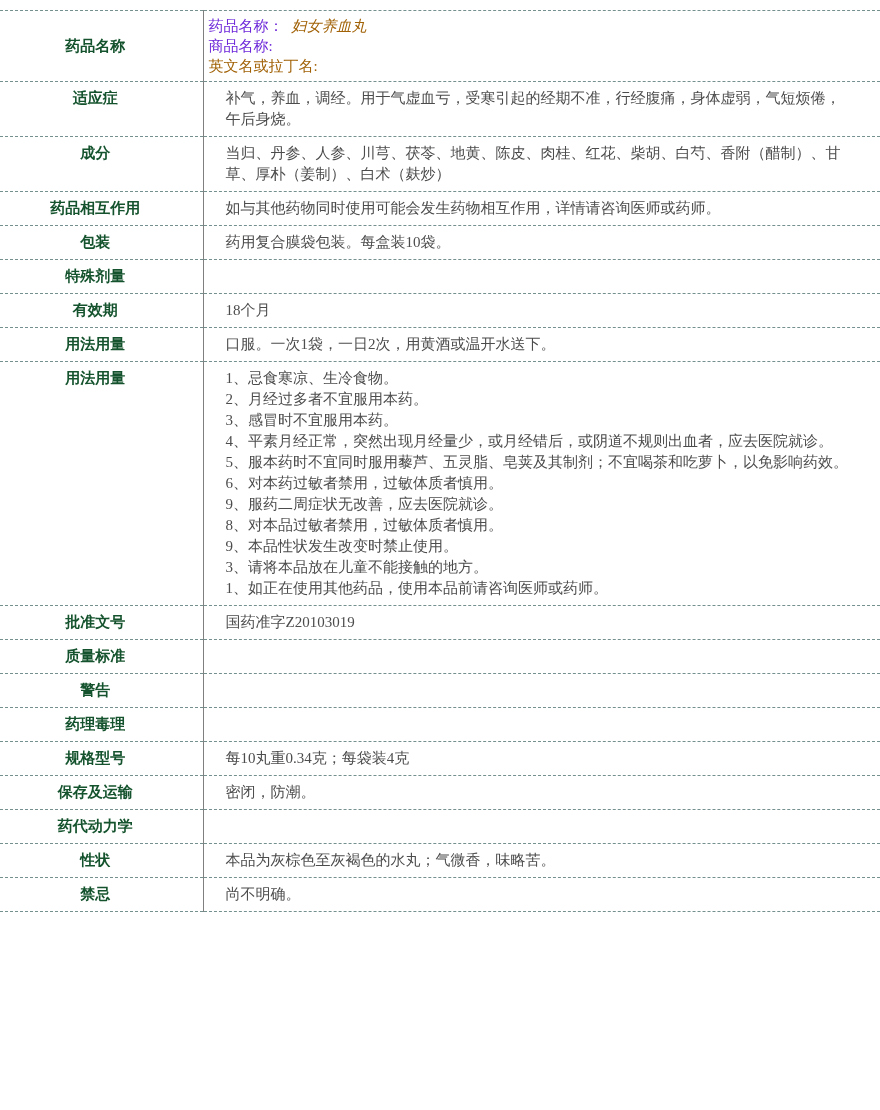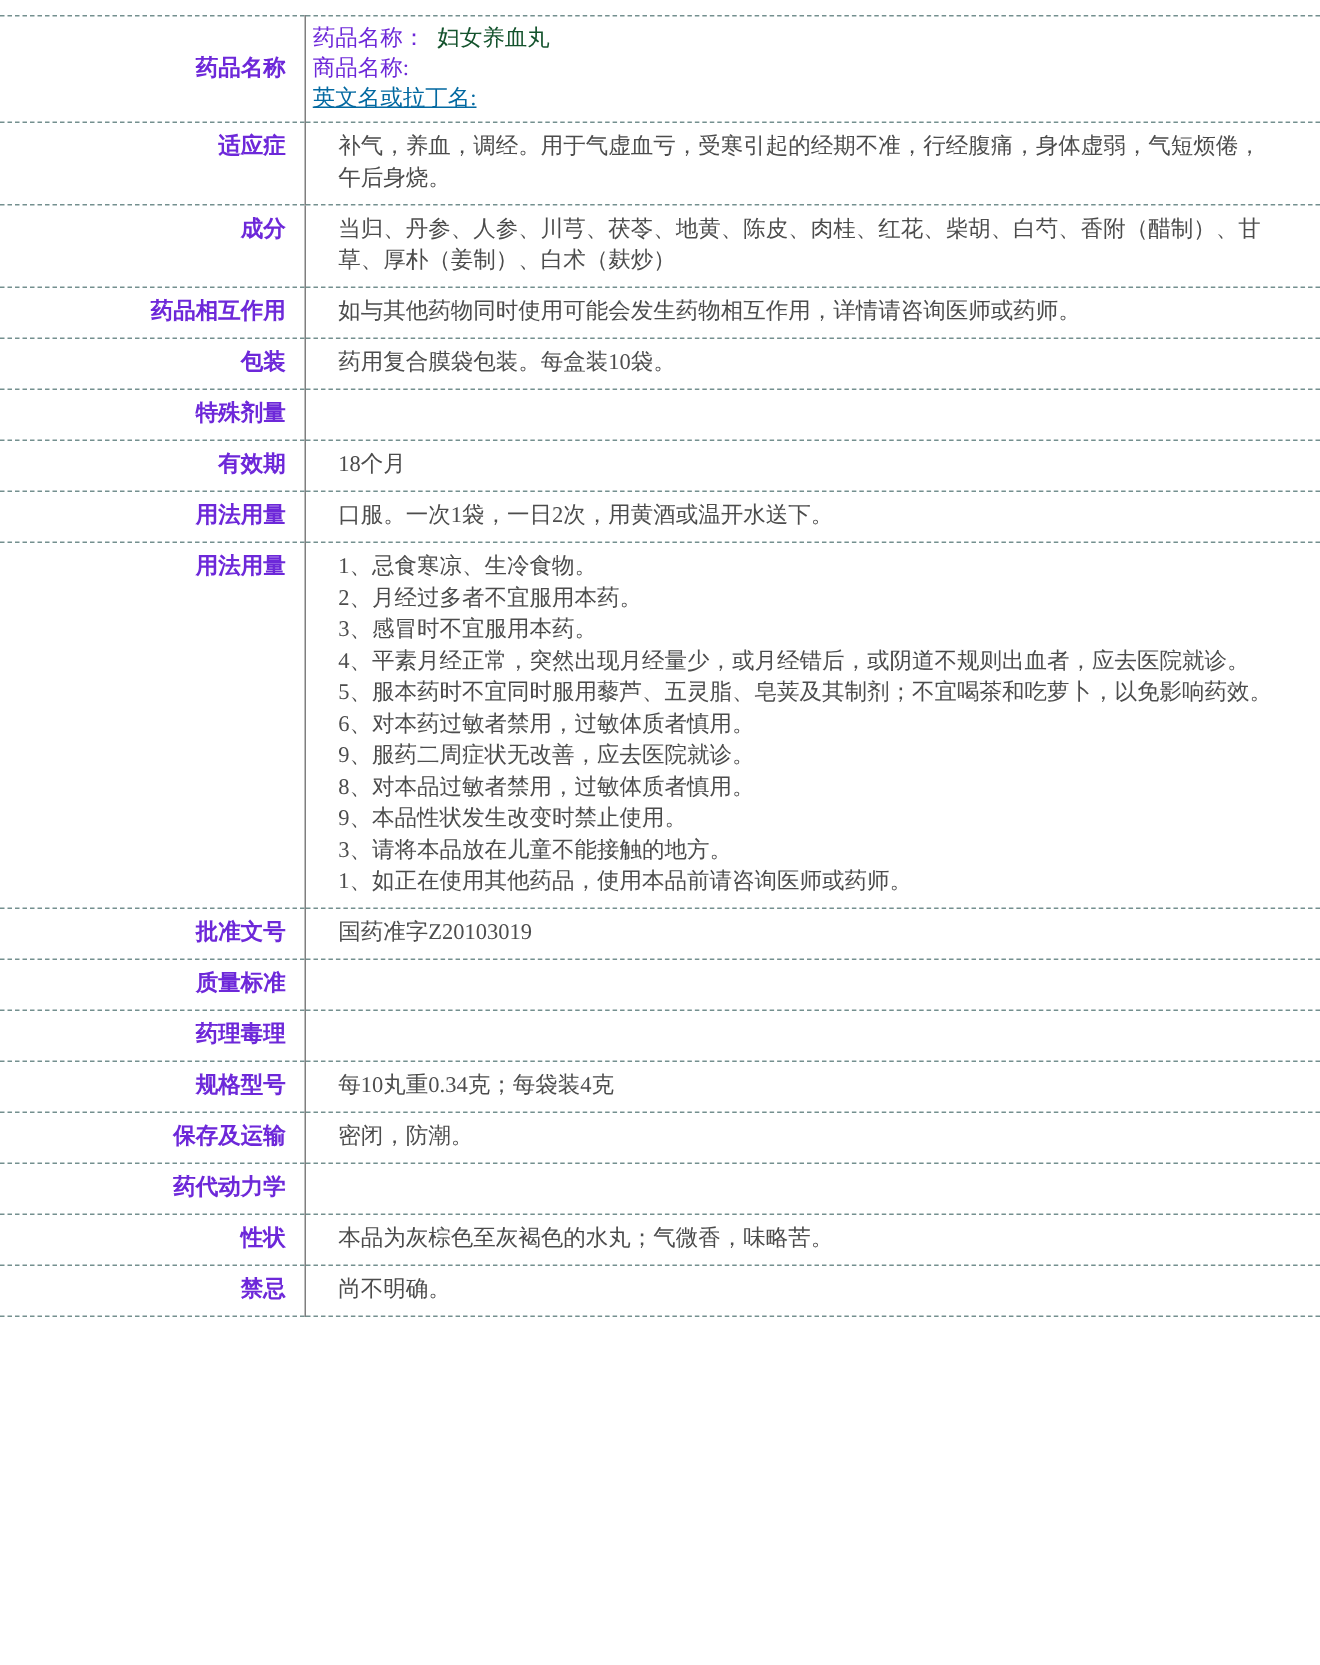--- a/index.html
+++ b/index.html
@@ -21,40 +21,39 @@
     border-top: 1px dashed #74908f;
     vertical-align: top;
   }
   .drug-table tr:last-child th,
   .drug-table tr:last-child td {
     border-bottom: 1px dashed #74908f;
   }
   th.label-cell {
     width: 203px;
     border-right: 1px solid #7f7f7f;
-    text-align: right;
     padding: 7px 12px 7px 0;
     font-size: 15px;
     font-weight: bold;
-    color: #6d28d9;
+    color: #14532d;
     line-height: 19px;
     white-space: nowrap;
   }
   td.value-cell {
     padding: 6px 26px 6px 22px;
     font-size: 15px;
     color: #4c4c4c;
     line-height: 21px;
   }
   tr.name-row th.label-cell { vertical-align: middle; }
   td.name-cell { padding: 5px 26px 5px 5px; }
   .name-line { line-height: 20px; font-size: 15px; }
   .muted { color: #6d28d9; }
-  .faint { color: #0369a1; text-decoration: underline; }
-  .name-value { color: #14532d; margin-left: 8px; }
+  .faint { color: #a16207; }
+  .name-value { color: #a16207; margin-left: 8px; font-style: italic; }
   .note-line { line-height: 21px; }
 </style>
 </head>
 <body>
 
 <table class="drug-table">
   <tbody>
     <tr class="name-row">
       <th class="label-cell">药品名称</th>
       <td class="value-cell name-cell">
@@ -120,20 +119,24 @@
       <th class="label-cell">批准文号</th>
       <td class="value-cell">国药准字Z20103019</td>
     </tr>
 
     <tr>
       <th class="label-cell">质量标准</th>
       <td class="value-cell"></td>
     </tr>
 
 
+    <tr>
+      <th class="label-cell">警告</th>
+      <td class="value-cell"></td>
+    </tr>
 
     <tr>
       <th class="label-cell">药理毒理</th>
       <td class="value-cell"></td>
     </tr>
 
     <tr>
       <th class="label-cell">规格型号</th>
       <td class="value-cell">每10丸重0.34克；每袋装4克</td>
     </tr>

